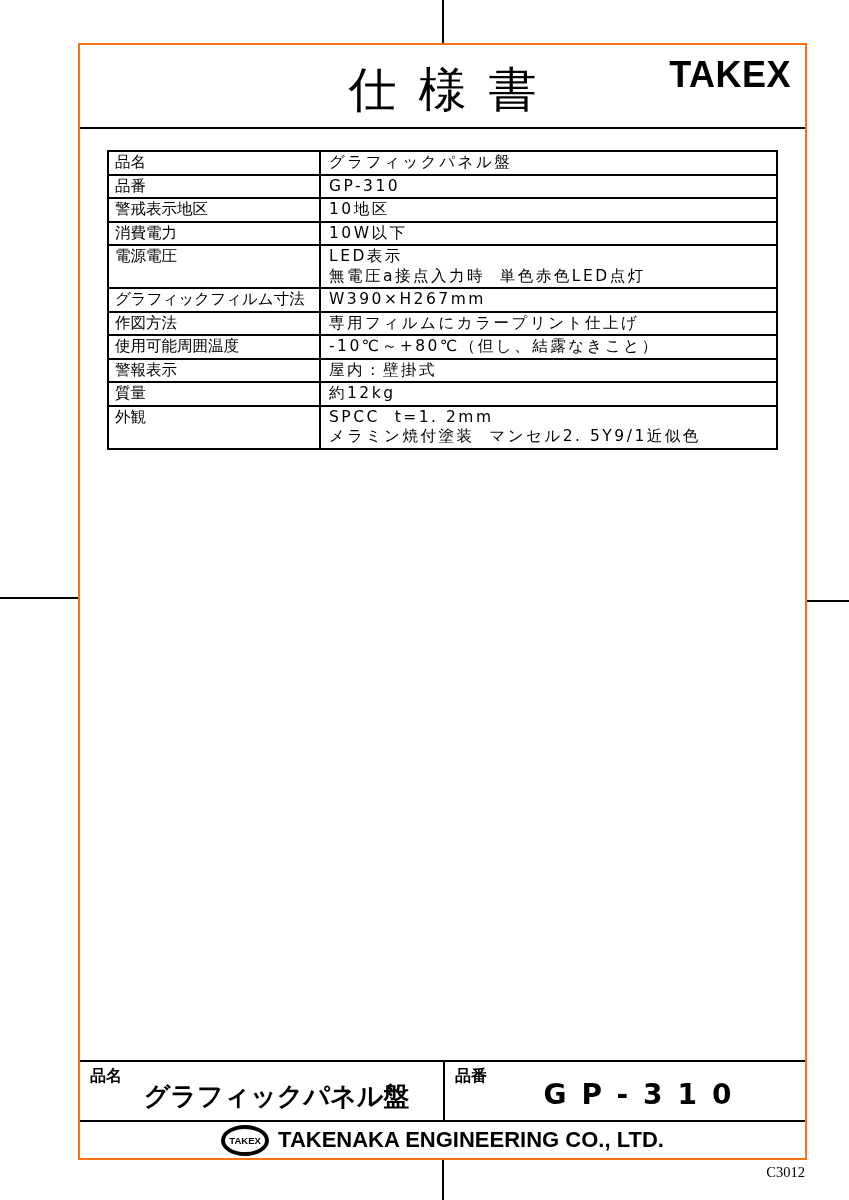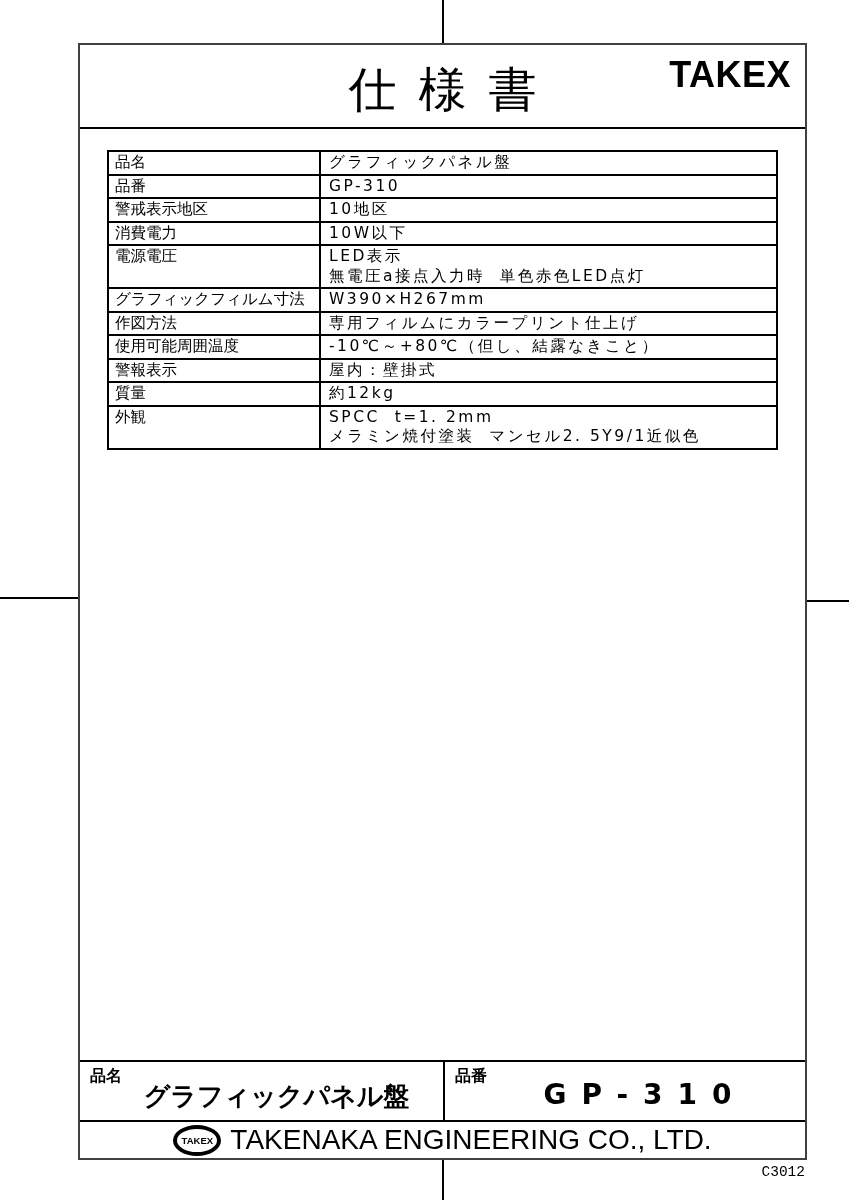--- a/index.html
+++ b/index.html
@@ -11,21 +11,21 @@
   
   .mark { position:absolute; background:#000; }
   .mark-top    { left:442px; top:0;      width:2px;  height:44px; }
   .mark-bottom { left:442px; top:1158px; width:2px;  height:42px; }
   .mark-left   { left:0;     top:597px;  width:80px; height:2px; }
   .mark-right  { left:806px; top:600px;  width:43px; height:2px; }
 
   
   .frame {
     position:absolute; left:78px; top:43px; width:729px; height:1117px;
-    border:2px solid #404040;
+    border:2px solid #f97316;
   }
   .header-band {
     position:absolute; left:0; top:0; width:100%; height:84px;
     border-bottom:2px solid #000;
   }
   .doc-title {
     position:absolute; left:0; right:0; top:13px; text-align:center;
     font-size:48px; letter-spacing:22px; padding-left:22px; font-weight:500;
     white-space:nowrap;
   }
@@ -71,26 +71,26 @@
     justify-content:center; gap:9px;
   }
   .oval-logo {
     width:48px; height:31px; border:4px solid #000; border-radius:50%;
     display:flex; align-items:center; justify-content:center; flex:0 0 auto;
   }
   .oval-logo span {
     font-family:"Liberation Sans", sans-serif; font-weight:bold; font-size:9.5px;
   }
   .company-name {
-    font-family:"Liberation Sans", sans-serif; font-weight:normal;
-    font-size:28px; letter-spacing:0;
+    font-family:"Liberation Sans", sans-serif; font-weight:bold;
+    font-size:22px; letter-spacing:0;
   }
   .doc-code {
     position:absolute; right:44px; top:1164px; font-size:14.5px;
-    font-family:Liberation Mono, monospace;
+    font-family:Liberation Serif, serif;
     margin-left:24px;
   }
 </style>
 </head>
 <body>
 
 <div class="page">
 
   <div class="mark mark-top"></div>
   <div class="mark mark-bottom"></div>

